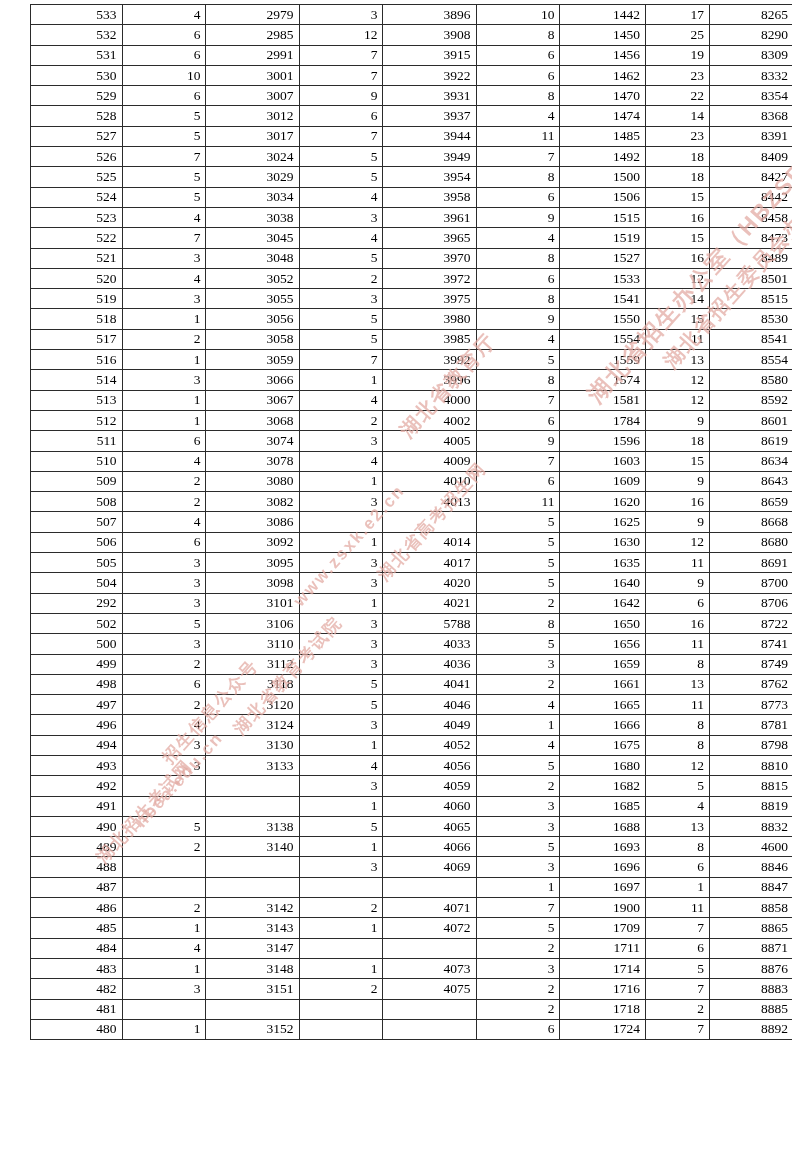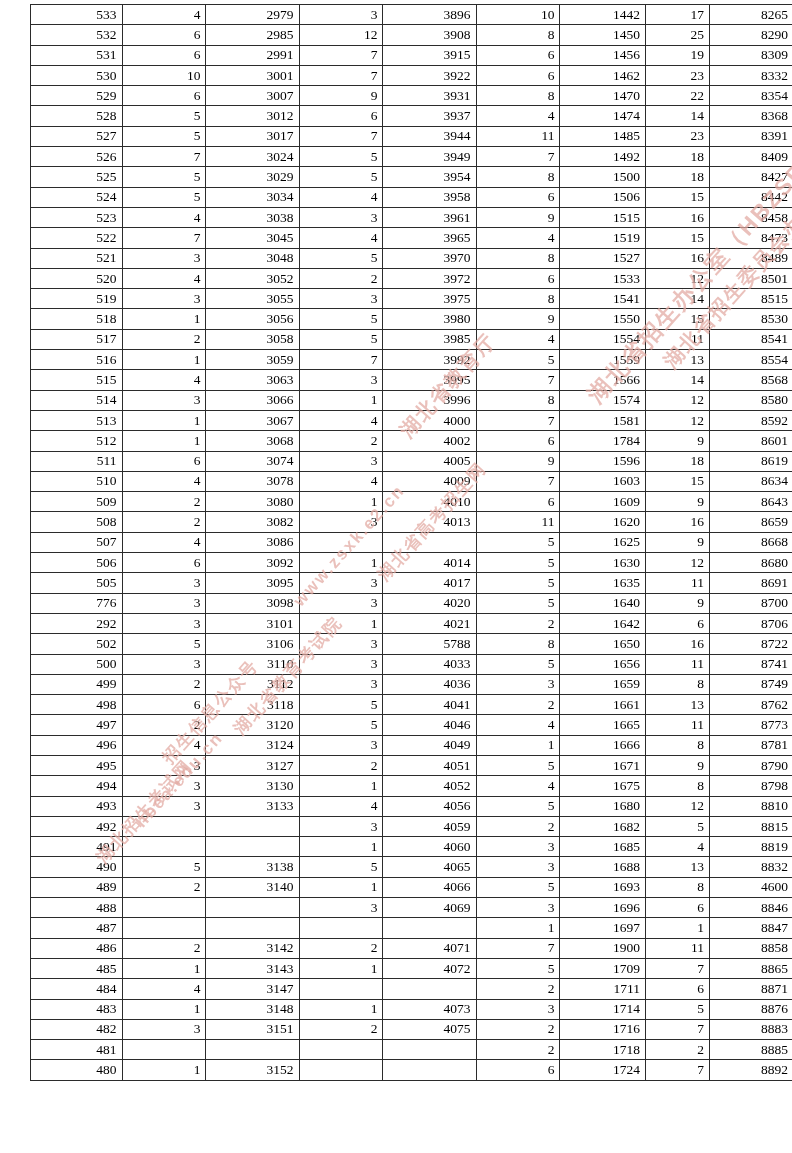--- a/index.html
+++ b/index.html
@@ -282,31 +282,20 @@
           <td>1</td>
           <td>3059</td>
           <td>7</td>
           <td>3992</td>
           <td>5</td>
           <td>1559</td>
           <td>13</td>
           <td>8554</td>
         </tr>
         <tr>
-          <td>515</td>
-          <td>4</td>
-          <td>3063</td>
-          <td>3</td>
-          <td>3995</td>
-          <td>7</td>
-          <td>1566</td>
-          <td>14</td>
-          <td>8568</td>
-        </tr>
-        <tr>
           <td>514</td>
           <td>3</td>
           <td>3066</td>
           <td>1</td>
           <td>3996</td>
           <td>8</td>
           <td>1574</td>
           <td>12</td>
           <td>8580</td>
         </tr>
@@ -403,21 +392,21 @@
           <td>3</td>
           <td>3095</td>
           <td>3</td>
           <td>4017</td>
           <td>5</td>
           <td>1635</td>
           <td>11</td>
           <td>8691</td>
         </tr>
         <tr>
-          <td>776</td>
+          <td>504</td>
           <td>3</td>
           <td>3098</td>
           <td>3</td>
           <td>4020</td>
           <td>5</td>
           <td>1640</td>
           <td>9</td>
           <td>8700</td>
         </tr>
         <tr>
@@ -489,31 +478,20 @@
         <tr>
           <td>496</td>
           <td>4</td>
           <td>3124</td>
           <td>3</td>
           <td>4049</td>
           <td>1</td>
           <td>1666</td>
           <td>8</td>
           <td>8781</td>
-        </tr>
-        <tr>
-          <td>495</td>
-          <td>3</td>
-          <td>3127</td>
-          <td>2</td>
-          <td>4051</td>
-          <td>5</td>
-          <td>1671</td>
-          <td>9</td>
-          <td>8790</td>
         </tr>
         <tr>
           <td>494</td>
           <td>3</td>
           <td>3130</td>
           <td>1</td>
           <td>4052</td>
           <td>4</td>
           <td>1675</td>
           <td>8</td>

